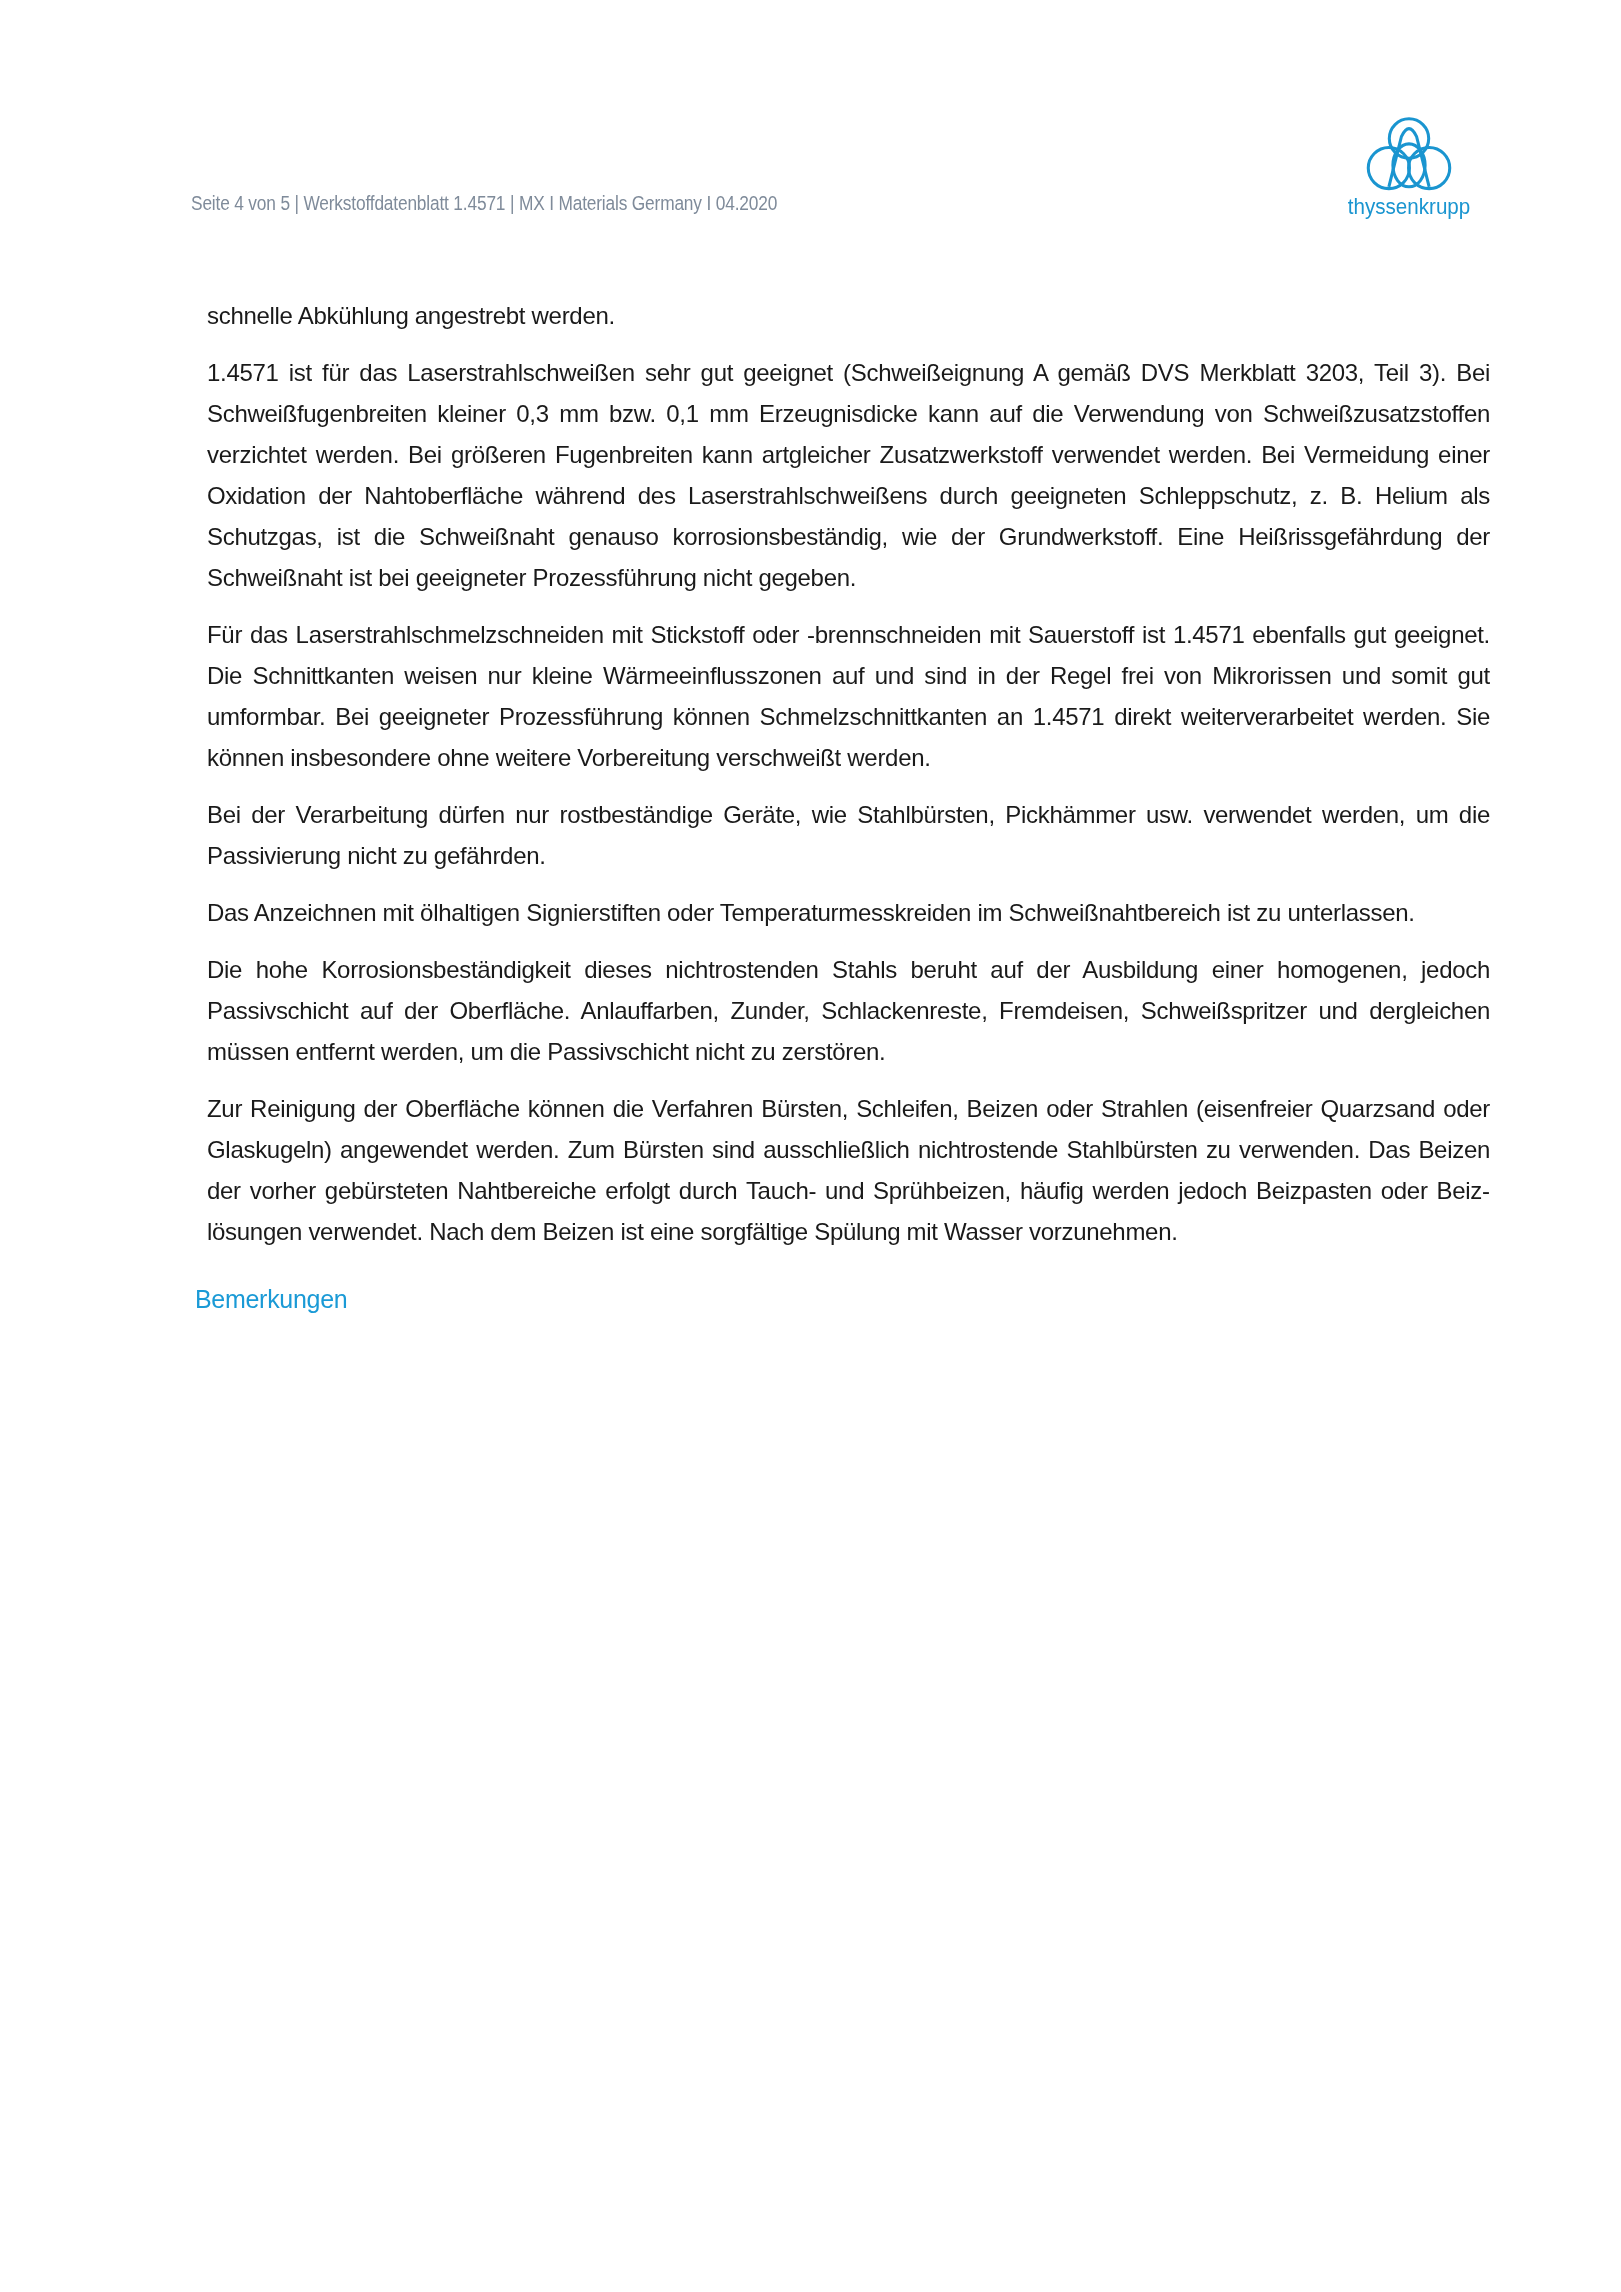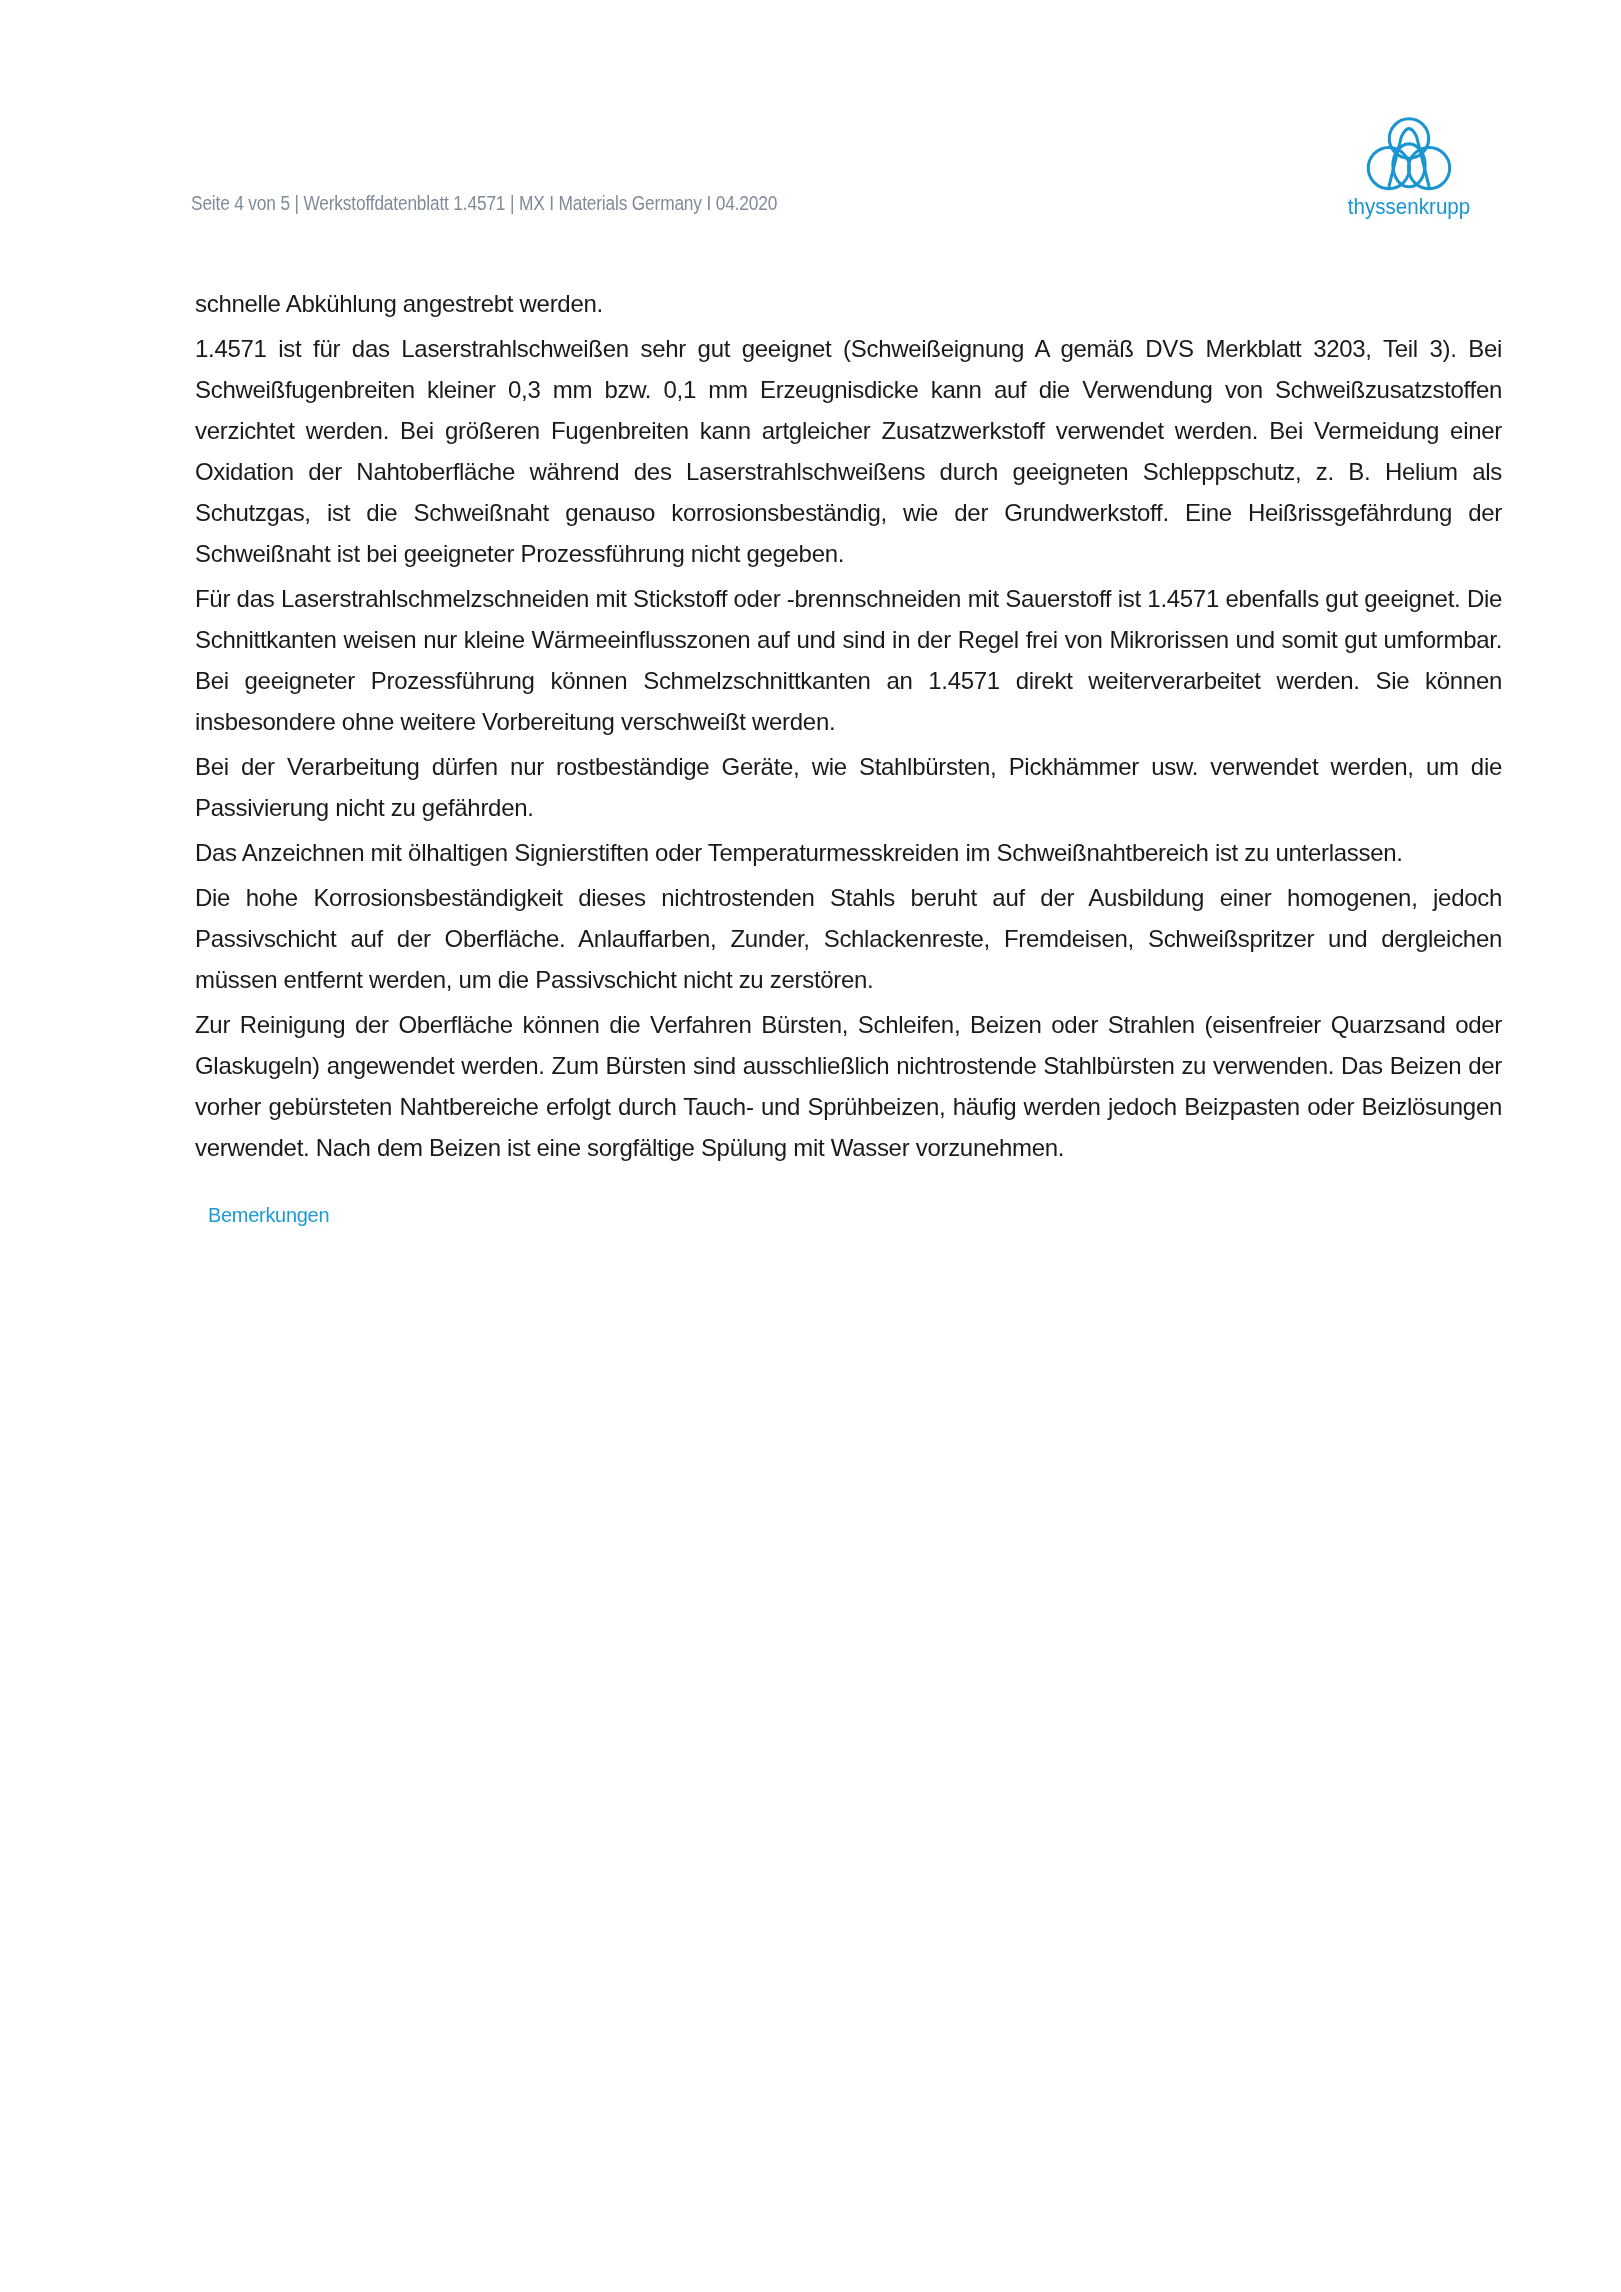--- a/index.html
+++ b/index.html
@@ -53,31 +53,31 @@
       transform: scaleX(0.92);
       transform-origin: center center;
     }
     .content {
       position: absolute;
       left: 191px;
       top: 279px;
       width: 1315px;
     }
     .para {
-      margin: 4px;
+      margin: 16px;
       font-size: 24px;
       line-height: 41px;
       text-align: justify;
       text-align-last: left;
       letter-spacing: -0.3px;
       word-spacing: 0px;
     }
     .section-heading {
-      margin: 27px 0 0 17px;
-      font-size: 20px;
+      margin: 27px 0 0 4px;
+      font-size: 25px;
       line-height: 41px;
       color: #1a9ad6;
       font-weight: normal;
       letter-spacing: -0.3px;
     }
     .section-gap {
       height: 18px;
     }
   </style>
 </head>

